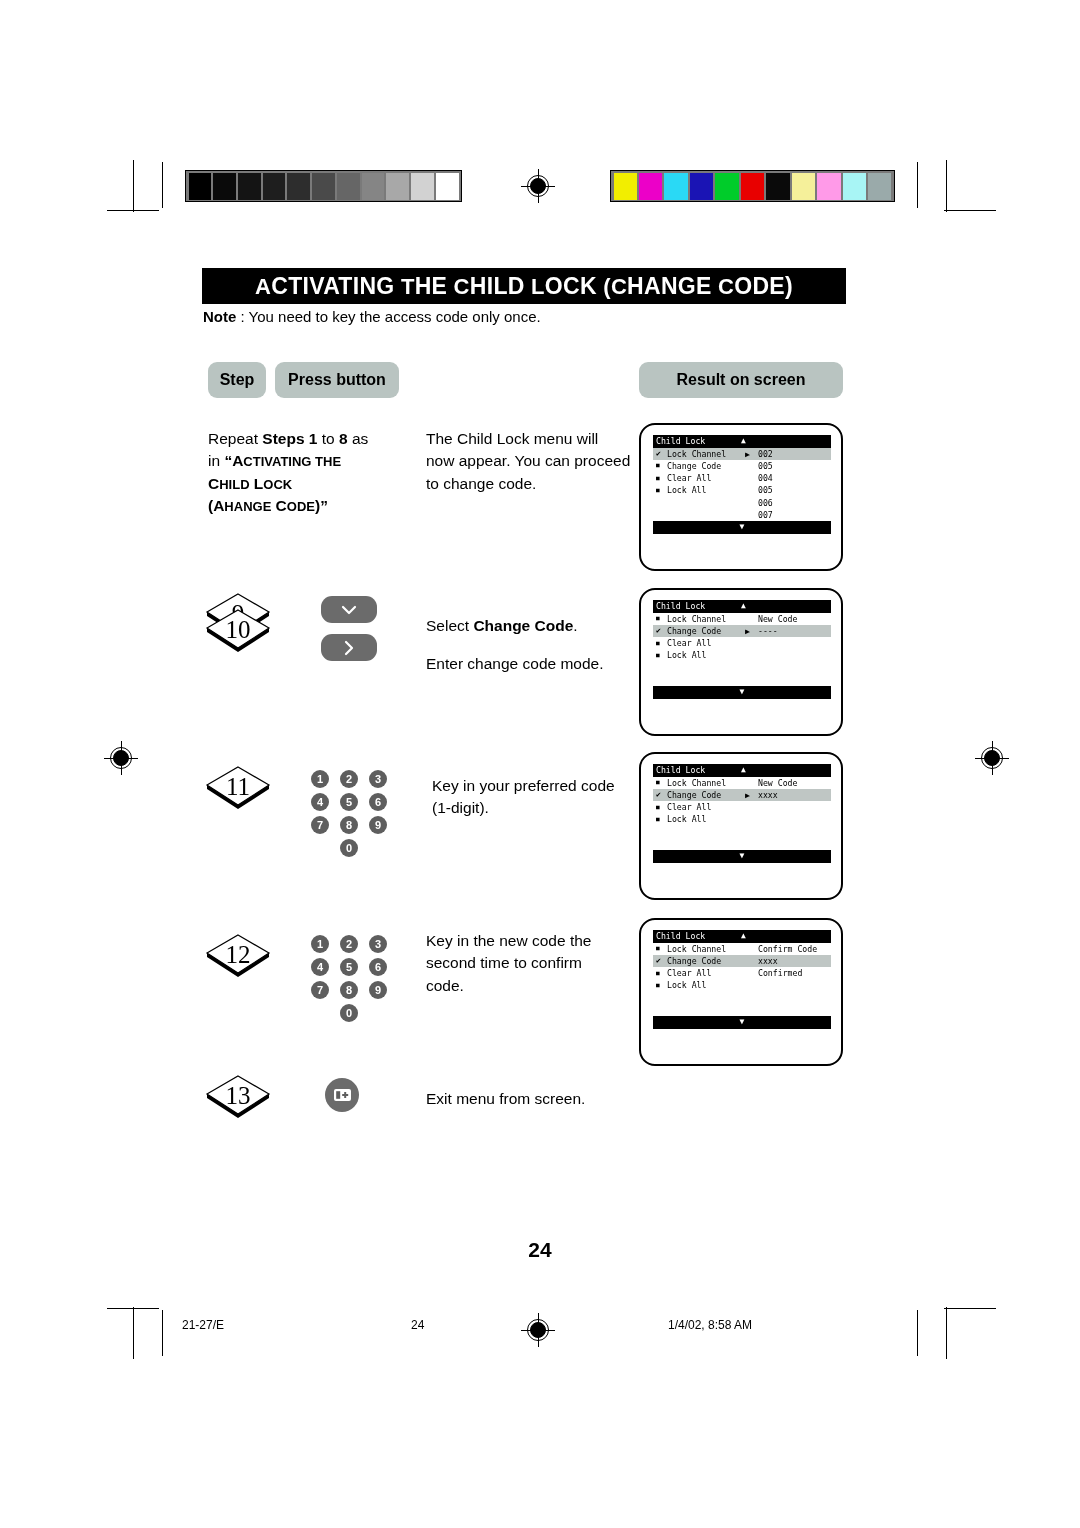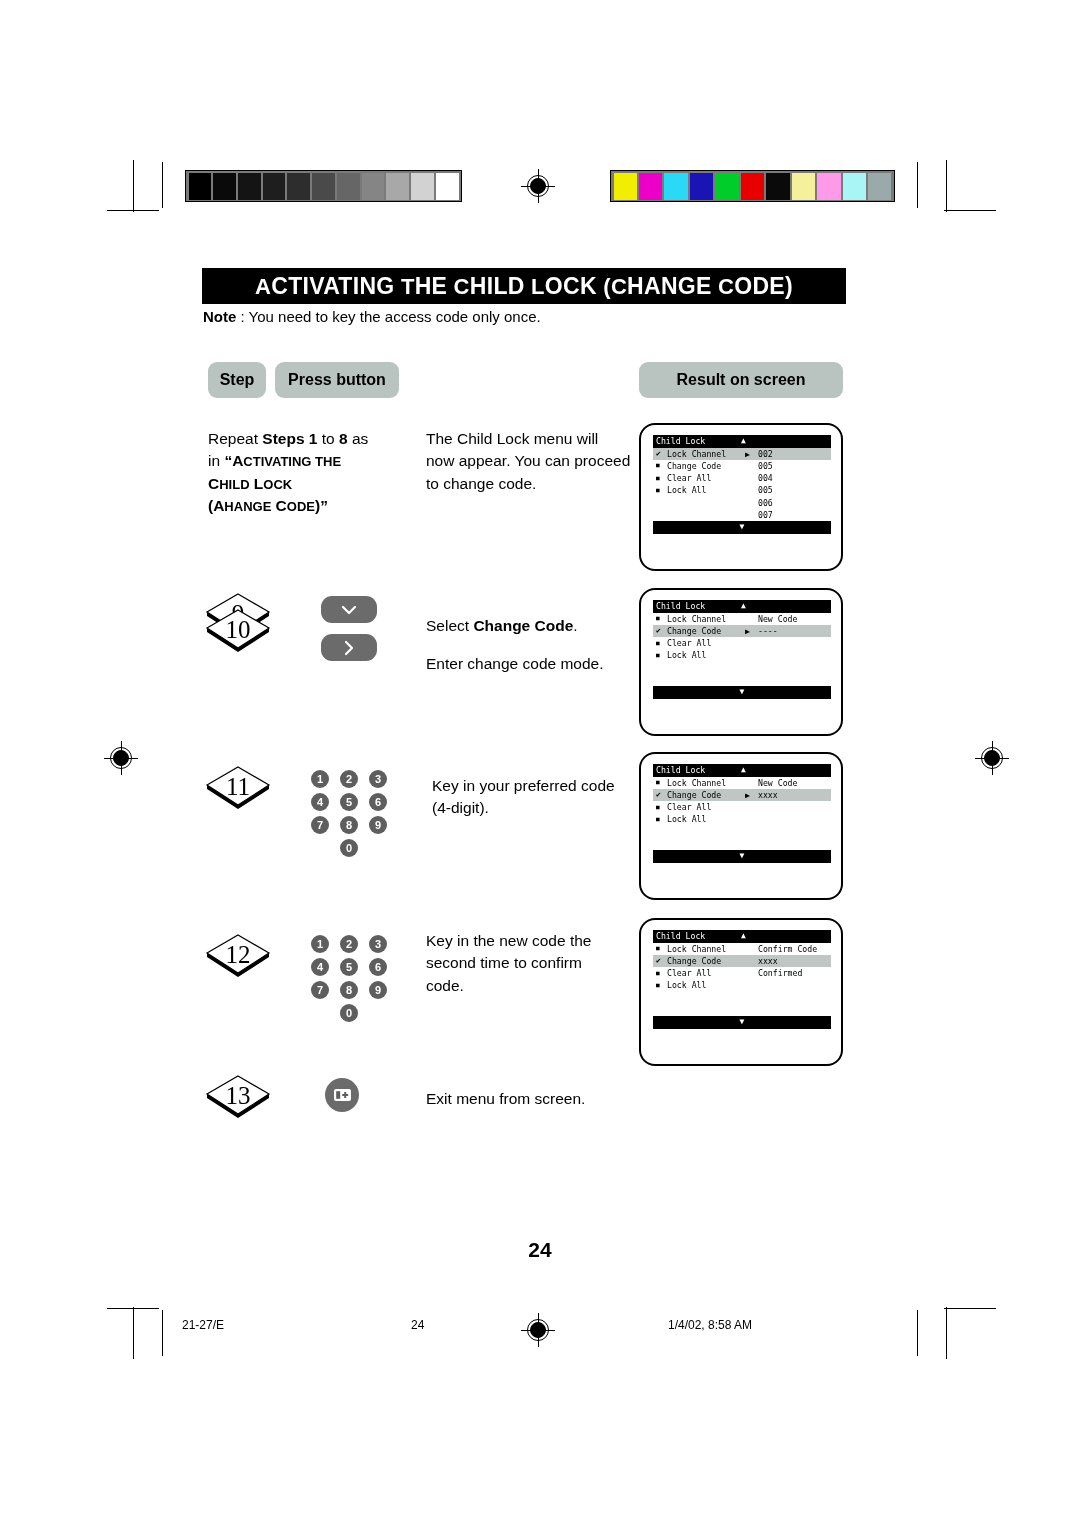--- a/index.html
+++ b/index.html
@@ -373,21 +373,21 @@
       <div class="key">7</div>
       <div class="key">8</div>
       <div class="key">9</div>
     </div>
     <div class="krow">
       <div class="key zero-off">0</div>
     </div>
   </div>
 <div class="instr" style="left:426px; top:775px; width:210px;margin-left:6px;">
   <span>Key in your preferred code</span><br>
-  <span>(4-digit).</span>
+  <span>(1-digit).</span>
 </div>
 
 <div class="diamond" style="left:205px; top:933px;">
   <svg width="66" height="44" viewBox="0 0 66 44">
     <polygon points="33,2 64,20 33,40 2,20" fill="#ffffff" stroke="#000000" stroke-width="1.2"></polygon>
     <polygon points="33,40 64,20 64,24 33,44 2,24 2,20" fill="#000000"></polygon>
   </svg>
   <div class="num">12</div>
 </div>
 <div class="keypad" id="keypad-12" style="left:311px; top:935px;">

